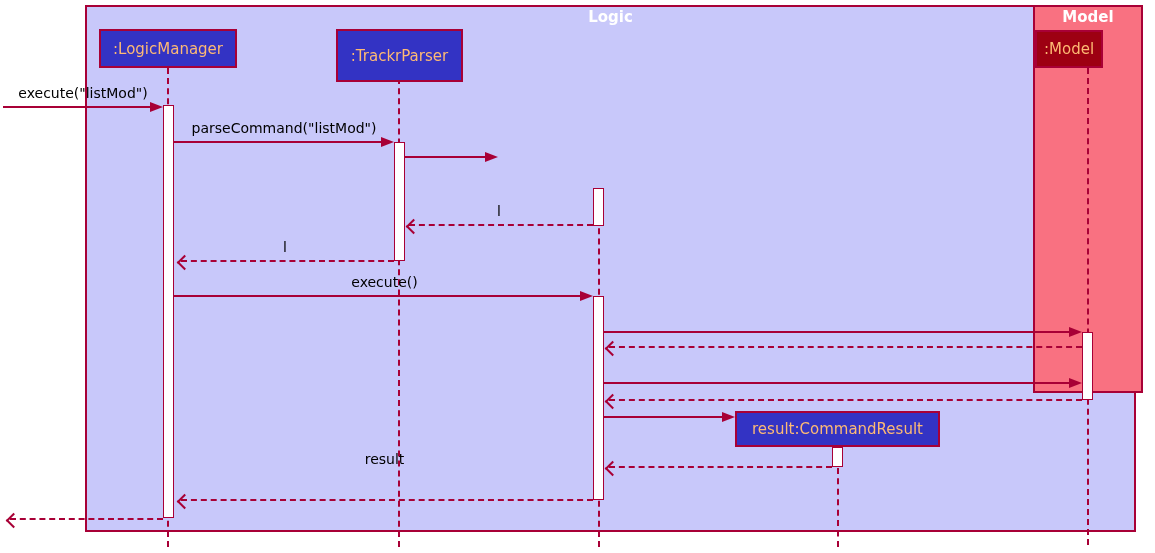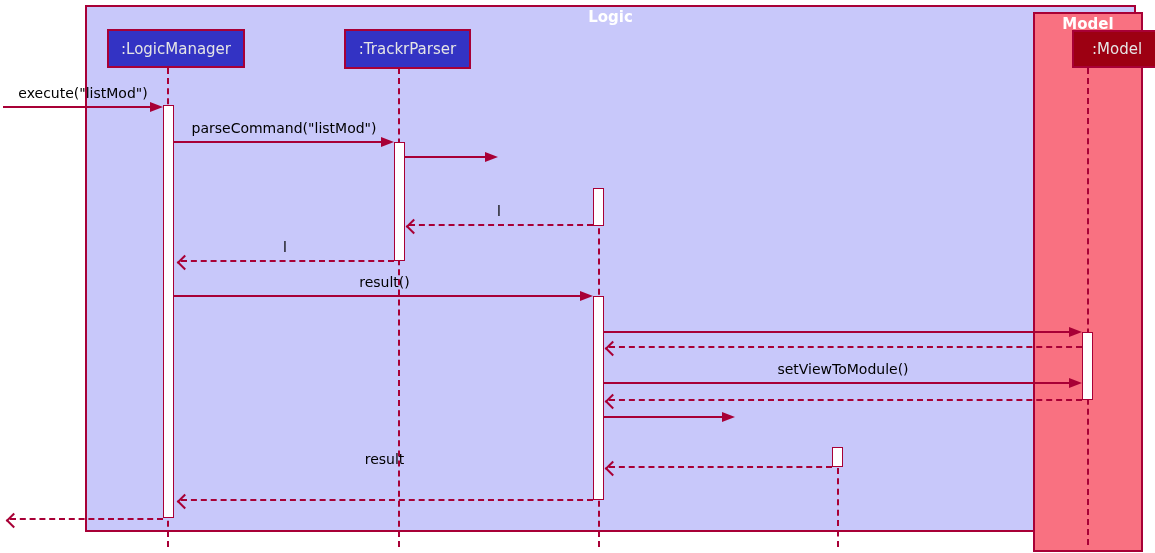--- a/index.html
+++ b/index.html
@@ -48,28 +48,27 @@
     border: 1px solid var(--frame-border, #A80036);
     box-sizing: border-box;
     z-index: 3;
   }
 
   
   .participant {
     position: absolute;
     border: 2px solid var(--frame-border, #A80036);
     box-sizing: border-box;
-    color: #e5e5e5;
+    color: #fdba74;
     font-size: 15px;
     display: flex;
     align-items: center;
     justify-content: center;
     white-space: nowrap;
     z-index: 4;
-    margin-left: 8px;
   }
   .participant.logic { background: var(--logic-participant-fill, #3333C4); }
   .participant.model-p { background: var(--model-participant-fill, #9D0012); }
 
   
   .msg-line {
     position: absolute;
     height: 0;
     z-index: 5;
   }
@@ -105,71 +104,71 @@
   }
 </style>
 </head>
 <body>
 
 <div id="diagram">
 
   <div class="frame logic" style="left:85px; top:5px; width:1051px; height:527px;">
     <div class="frame-title">Logic</div>
   </div>
-  <div class="frame model" style="left:1033px; top:12px; width:110px; height:540px;">
+  <div class="frame model" style="left:1033px; top:5px; width:110px; height:388px;">
     <div class="frame-title">Model</div>
   </div>
 
   <div class="lifeline" style="left:167px; top:68px; height:479px;"></div>
   <div class="lifeline" style="left:398px; top:68px; height:479px;"></div>
   <div class="lifeline" style="left:598px; top:188px; height:359px;"></div>
   <div class="lifeline" style="left:837px; top:447px; height:100px;"></div>
   <div class="lifeline" style="left:1087px; top:68px; height:477px;"></div>
 
   <div class="activation" style="left:163px; top:105px; height:413px;"></div>
   <div class="activation" style="left:394px; top:142px; height:119px;"></div>
   <div class="activation" style="left:593px; top:188px; height:38px;"></div>
   <div class="activation" style="left:593px; top:296px; height:204px;"></div>
   <div class="activation" style="left:832px; top:447px; height:20px;"></div>
   <div class="activation" style="left:1082px; top:332px; height:68px;"></div>
 
   <div class="participant logic" style="left:99px; top:29px; width:138px; height:39px;">:LogicManager</div>
-  <div class="participant logic" style="left:336px; top:29px; width:127px; height:40px;">:TrackrParser</div>
-  <div class="participant model-p" style="left:1064px; top:30px; width:90px; height:38px;">:Model</div>
+  <div class="participant logic" style="left:336px; top:29px; width:127px; height:53px;">:TrackrParser</div>
+  <div class="participant logic" style="left:735px; top:411px; width:205px; height:36px;">result:CommandResult</div>
+  <div class="participant model-p" style="left:1035px; top:30px; width:68px; height:38px;">:Model</div>
 
   <div class="msg-label" style="left:0px; top:84px; width:166px;">execute("listMod")</div>
   <div class="msg-line solid" style="left:3px; top:106px; width:148px;"></div>
   <div class="head-right" style="left:150px; top:102px;"></div>
 
   <div class="msg-label" style="left:174px; top:119px; width:220px;">parseCommand("listMod")</div>
   <div class="msg-line solid" style="left:174px; top:141px; width:207px;"></div>
   <div class="head-right" style="left:381px; top:137px;"></div>
 
   <div class="msg-line solid" style="left:405px; top:156px; width:81px;"></div>
   <div class="head-right" style="left:485px; top:152px;"></div>
 
   <div class="msg-label" style="left:405px; top:202px; width:188px;">l</div>
   <div class="msg-line dashed" style="left:409px; top:224px; width:184px;"></div>
   <div class="head-left-open" style="left:408px; top:221px;"></div>
 
   <div class="msg-label" style="left:176px; top:238px; width:218px;">l</div>
   <div class="msg-line dashed" style="left:181px; top:260px; width:213px;"></div>
   <div class="head-left-open" style="left:179px; top:257px;"></div>
 
-  <div class="msg-label" style="left:176px; top:273px; width:417px;">result()</div>
+  <div class="msg-label" style="left:176px; top:273px; width:417px;">execute()</div>
   <div class="msg-line solid" style="left:174px; top:295px; width:406px;"></div>
   <div class="head-right" style="left:580px; top:291px;"></div>
 
   <div class="msg-line solid" style="left:604px; top:331px; width:465px;"></div>
   <div class="head-right" style="left:1069px; top:327px;"></div>
 
   <div class="msg-line dashed" style="left:609px; top:346px; width:473px;"></div>
   <div class="head-left-open" style="left:607px; top:343px;"></div>
 
-  <div class="msg-label" style="left:604px; top:360px; width:478px;">setViewToModule()</div>
   <div class="msg-line solid" style="left:604px; top:382px; width:465px;"></div>
   <div class="head-right" style="left:1069px; top:378px;"></div>
 
   <div class="msg-line dashed" style="left:609px; top:399px; width:473px;"></div>
   <div class="head-left-open" style="left:607px; top:396px;"></div>
 
   <div class="msg-line solid" style="left:604px; top:416px; width:118px;"></div>
   <div class="head-right" style="left:722px; top:412px;"></div>
 
   <div class="msg-line dashed" style="left:609px; top:466px; width:223px;"></div>

